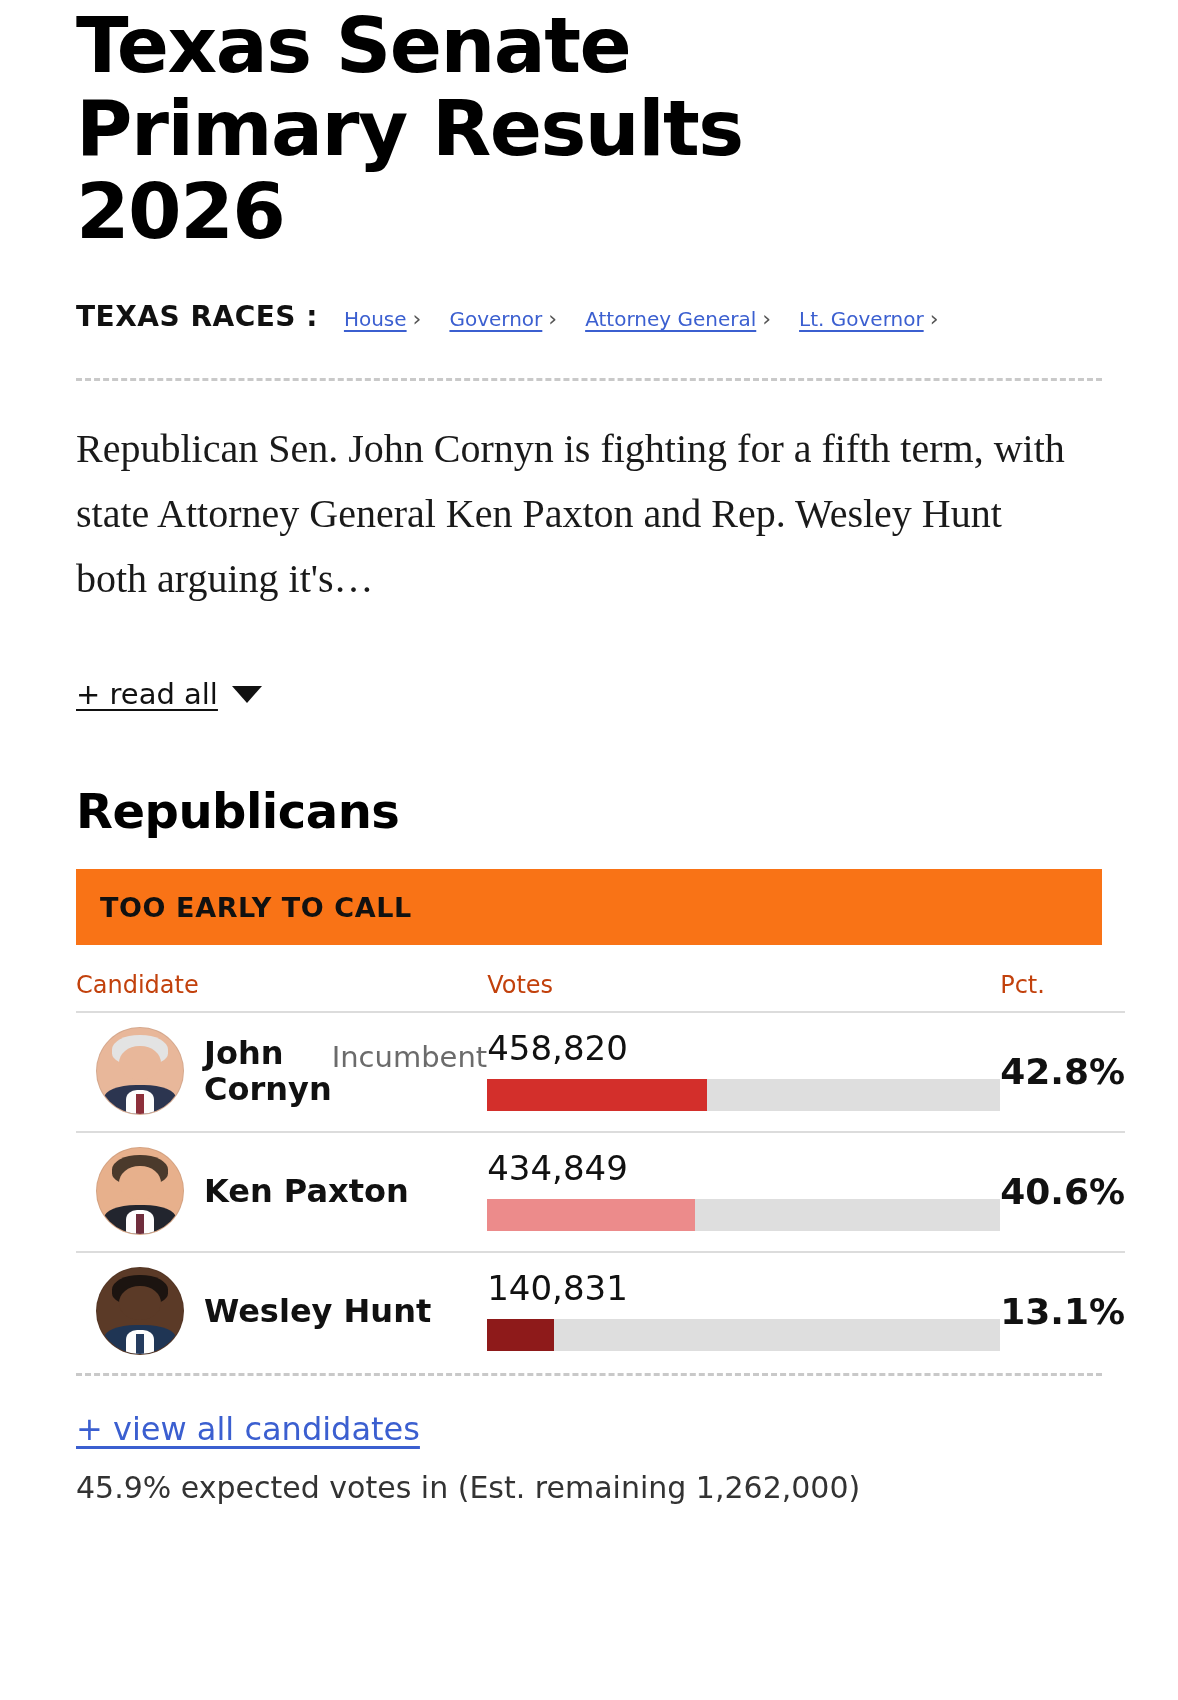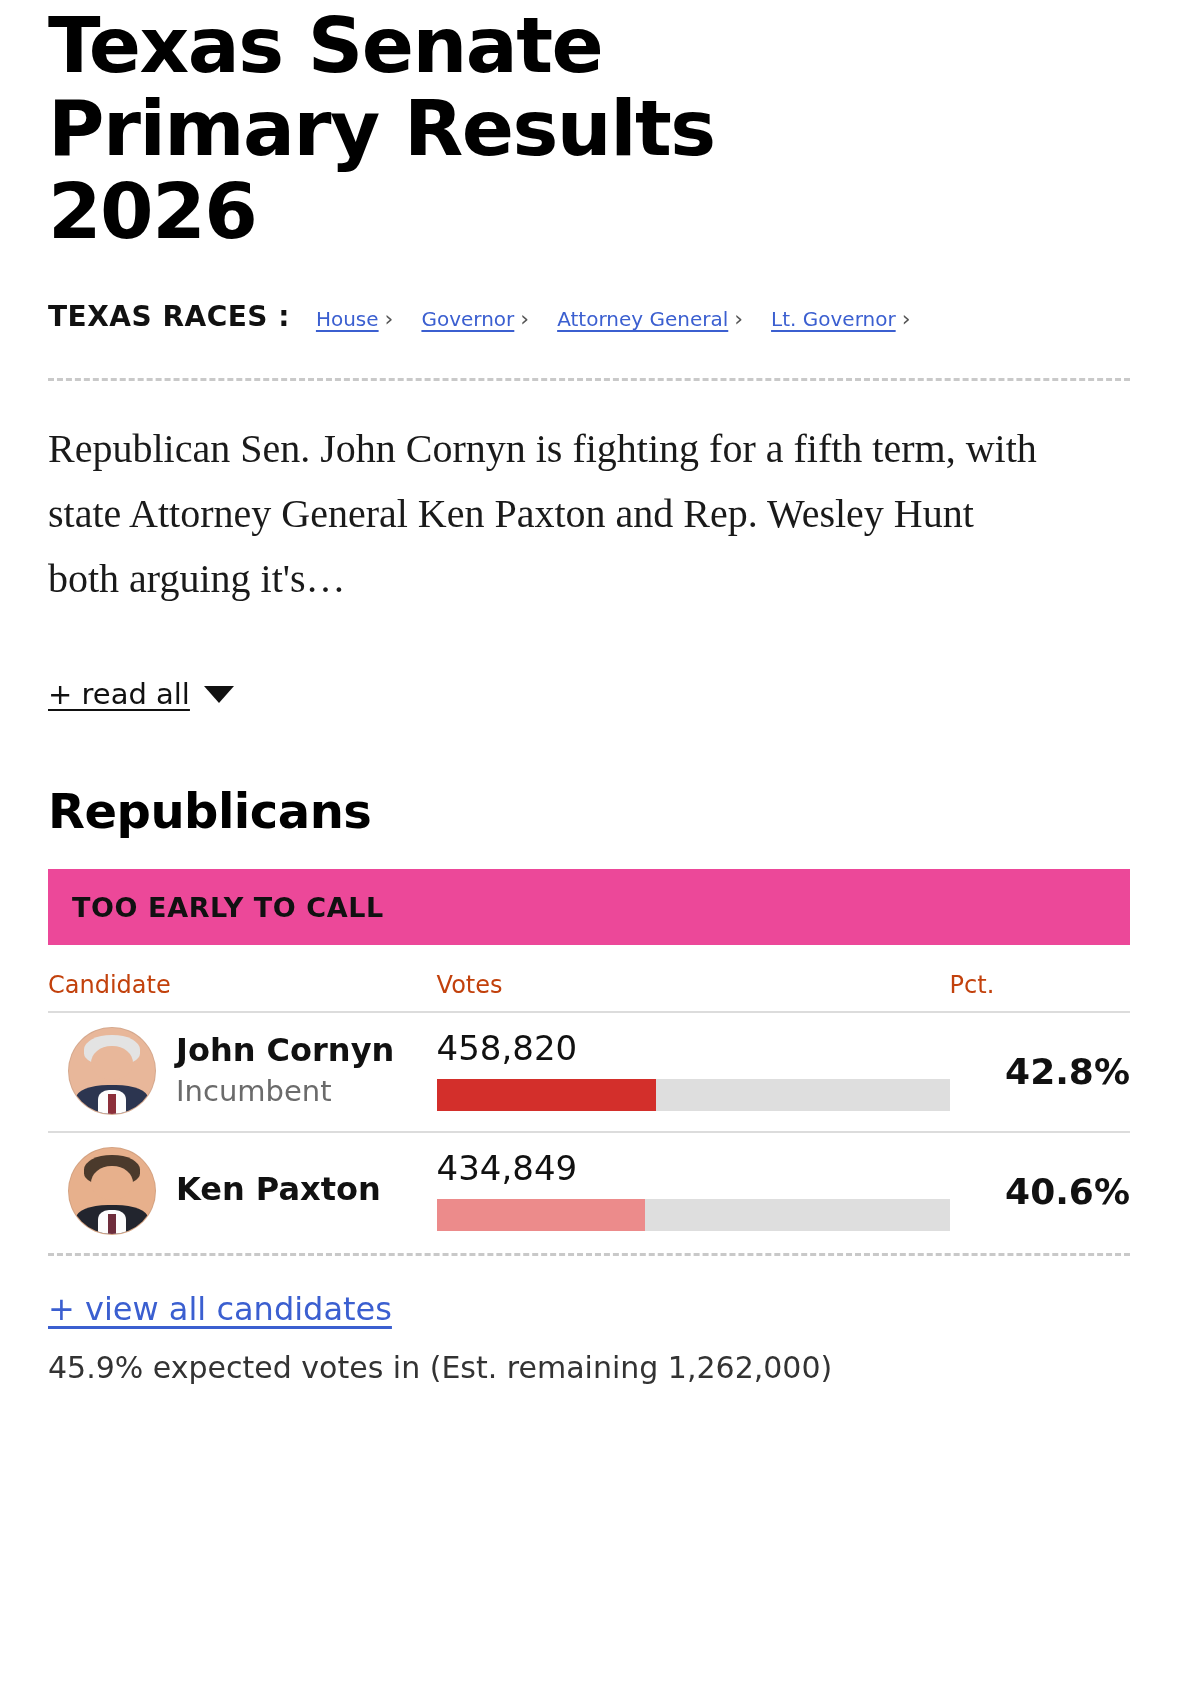--- a/index.html
+++ b/index.html
@@ -10,21 +10,21 @@
   }
   body {
     width: 1178px;
     min-height: 1700px;
     font-family: "Liberation Sans", sans-serif;
     color: #111111;
     overflow: hidden;
   }
   .page {
     width: 1178px;
-    padding: 0 48px;
+    padding: 0 76px;
   }
   .page-title {
     font-family: "DejaVu Sans", sans-serif;
     font-weight: 700;
     font-size: 77px;
     line-height: 1.08;
     letter-spacing: -1.5px;
     margin: 0;
     padding-top: 4px;
     color: #000;
@@ -99,21 +99,21 @@
   }
   .party-heading {
     font-family: "DejaVu Sans", sans-serif;
     font-weight: 700;
     font-size: 48px;
     letter-spacing: -0.5px;
     margin: 72px 0 30px 0;
     color: #000;
   }
   .status-banner {
-    background: #ec4899;
+    background: #f97316;
     height: 76px;
     display: flex;
     align-items: center;
     padding-left: 24px;
   }
   .status-banner-text {
     font-family: "DejaVu Sans", sans-serif;
     font-weight: 700;
     font-size: 27px;
     letter-spacing: 0.6px;
@@ -180,21 +180,21 @@
     left: 34%; right: 34%; bottom: 0;
     height: 28%;
     background: #fdfdfd;
     border-radius: 40% 40% 0 0;
   }
   .avatar .tie {
     position: absolute;
     left: 45%; right: 45%; bottom: 0;
     height: 24%;
   }
-  .cand-name-wrap { display: flex; flex-direction: column; justify-content: center; }
+  .cand-name-wrap { display: flex; flex-direction: row; justify-content: center; }
   .cand-name {
     font-family: "DejaVu Sans", sans-serif;
     font-weight: 700;
     font-size: 32px;
     color: #111;
     line-height: 1.15;
   }
   .cand-sub {
     font-family: "DejaVu Sans", sans-serif;
     font-weight: 400;
@@ -332,20 +332,44 @@
         </td>
         <td class="votes-cell">
           <div class="votes-num">434,849</div>
           <div class="bar-track">
             <div class="bar-fill" id="bar1" style="width: 40.6%; background: rgb(236, 139, 139);"></div>
           </div>
         </td>
         <td class="pct-cell">40.6%</td>
       </tr>
 
+      <tr class="candidate-row">
+        <td>
+          <div class="cand-cell">
+            <div class="avatar" id="av2" style="background: rgb(91, 58, 39);">
+              <div class="body" style="background: rgb(31, 53, 84);"></div>
+                <div class="hair" style="background: rgb(28, 20, 16);"></div>
+                <div class="face" style="background: rgb(91, 58, 39);"></div>
+                <div class="shirt"></div>
+                <div class="tie" style="background: rgb(36, 59, 94);"></div>
+            </div>
+            <div class="cand-name-wrap">
+              <span class="cand-name">Wesley Hunt</span>
+              <span class="cand-sub"></span>
+            </div>
+          </div>
+        </td>
+        <td class="votes-cell">
+          <div class="votes-num">140,831</div>
+          <div class="bar-track">
+            <div class="bar-fill" id="bar2" style="width: 13.1%; background: rgb(142, 26, 26);"></div>
+          </div>
+        </td>
+        <td class="pct-cell">13.1%</td>
+      </tr>
     </tbody>
   </table>
 
   <div class="table-bottom-rule"></div>
 
   <a class="view-all">+ view all candidates</a>
 
   <div class="footnote">45.9% expected votes in (Est. remaining 1,262,000)</div>
 
 </div>

